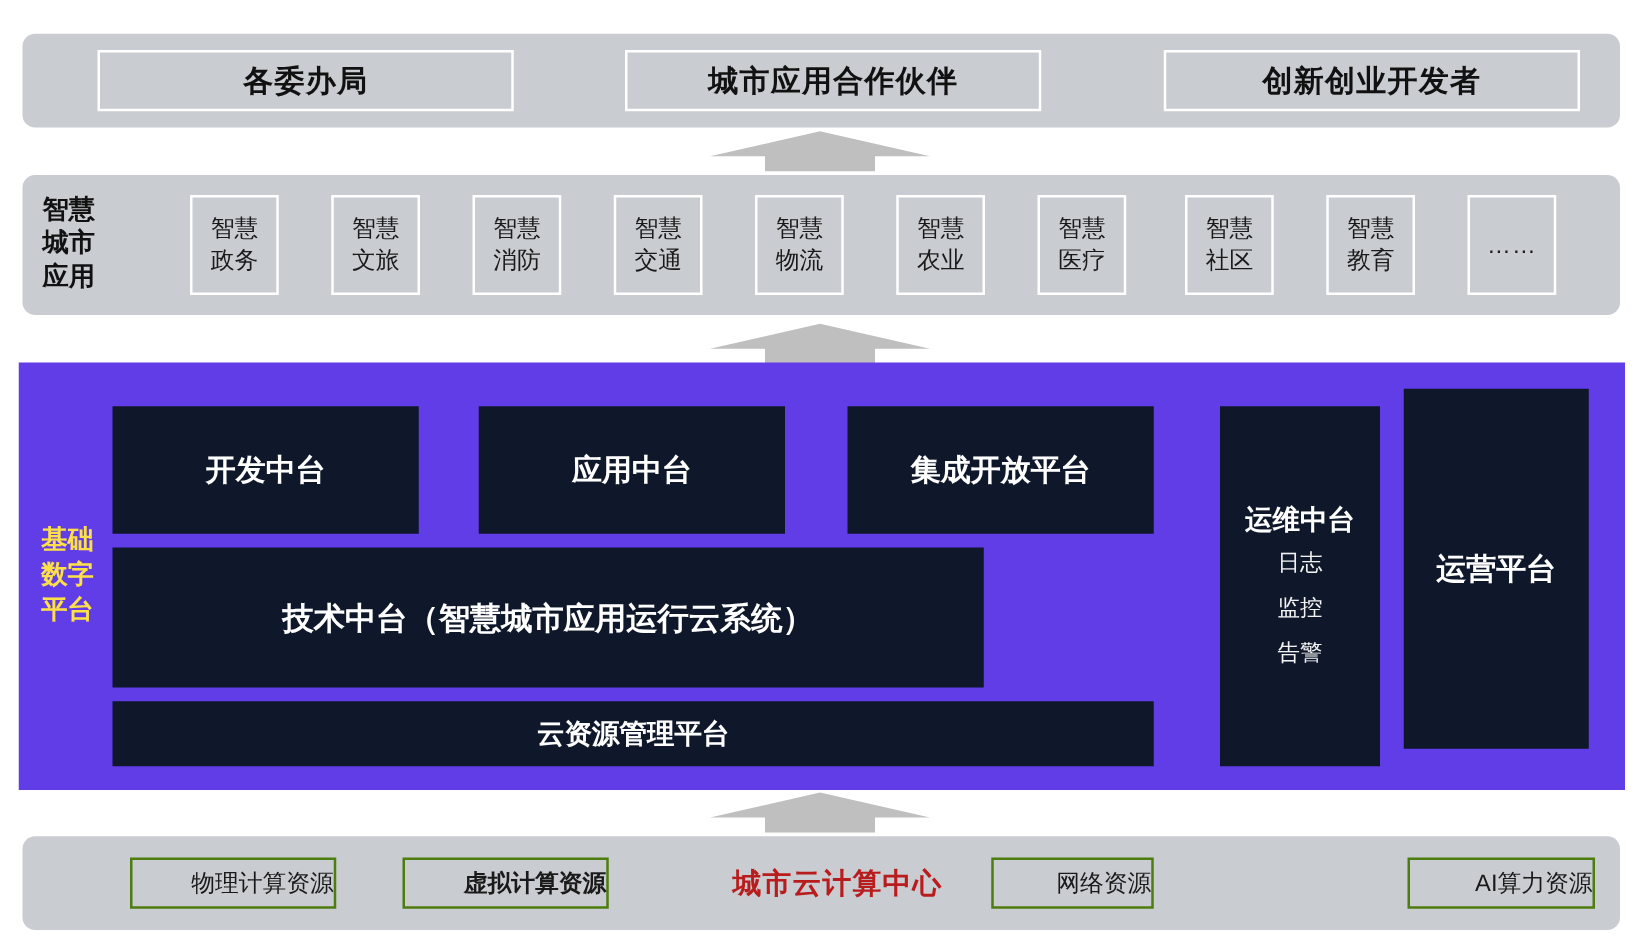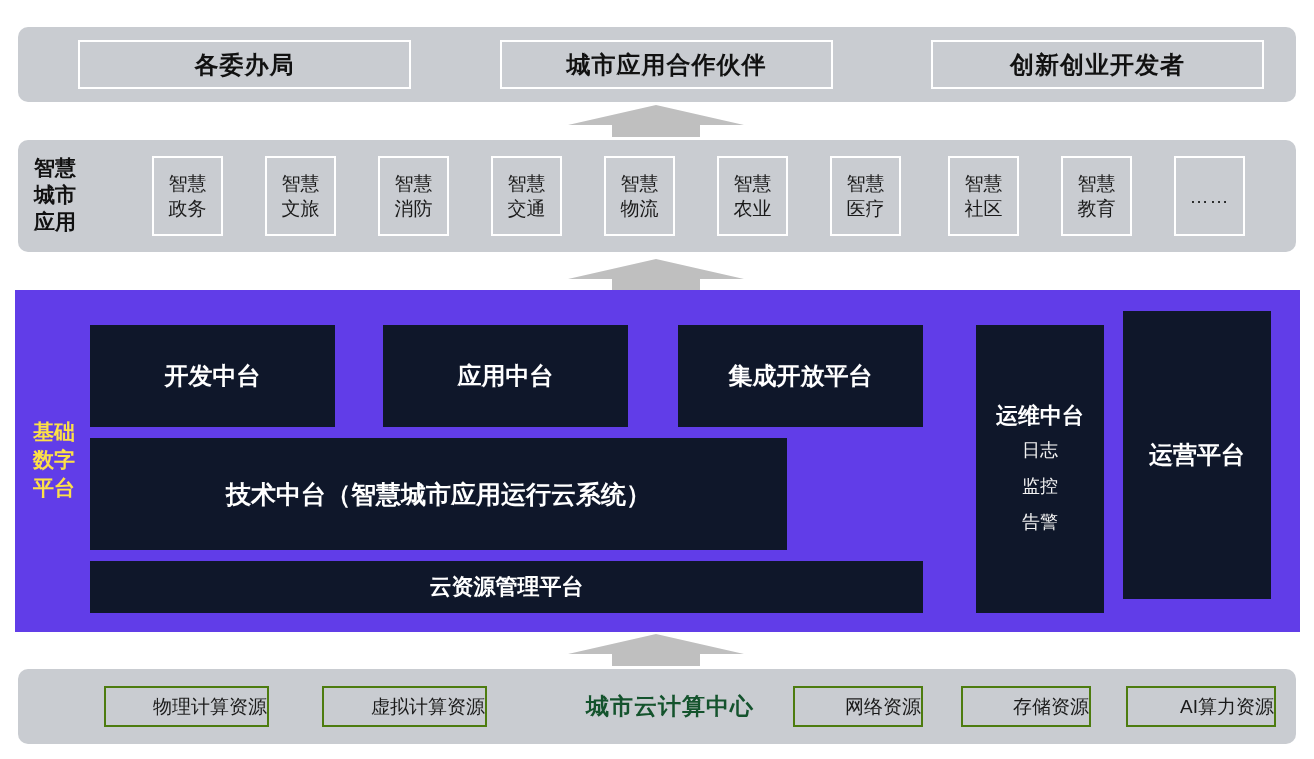--- a/index.html
+++ b/index.html
@@ -172,21 +172,21 @@
     position: absolute;
     top: 17px;
     left: 537px;
     width: 230px;
     height: 41px;
     display: flex;
     align-items: center;
     justify-content: center;
     font-size: 23px;
     font-weight: bold;
-    color: #14532d;
+    color: #b91c1c;
     letter-spacing: 1px;
   }
 </style>
 </head>
 <body>
 
 <div id="diagram">
 
   <div class="band" id="layer-consumers">
     <div class="consumer-box" id="consumer-0">
@@ -296,32 +296,29 @@
   </div>
 
   <svg class="arrow-up" id="arrow-3" viewBox="0 0 176 36">
     <polygon points="88,2 176,22 132,22 132,34 44,34 44,22 0,22" fill="#bfbfbf"></polygon>
   </svg>
 
   <div class="band" id="layer-infra">
     <div class="infra-box" style="left:86px; width:165px;">
       <span>物理计算资源</span>
     </div>
-    <div class="infra-box" style="left:304px; width:165px;">
+    <div class="infra-box" style="left:304px; width:165px;font-weight:bold;">
       <span>虚拟计算资源</span>
     </div>
 
     <div id="infra-center-label">
       <span>城市云计算中心</span>
     </div>
 
     <div class="infra-box" style="left:775px; width:130px;">
       <span>网络资源</span>
     </div>
-    <div class="infra-box" style="left:943px; width:130px;">
-      <span>存储资源</span>
-    </div>
     <div class="infra-box" style="left:1108px; width:150px;">
       <span>AI算力资源</span>
     </div>
   </div>
 
 </div>
 
 </body></html>

